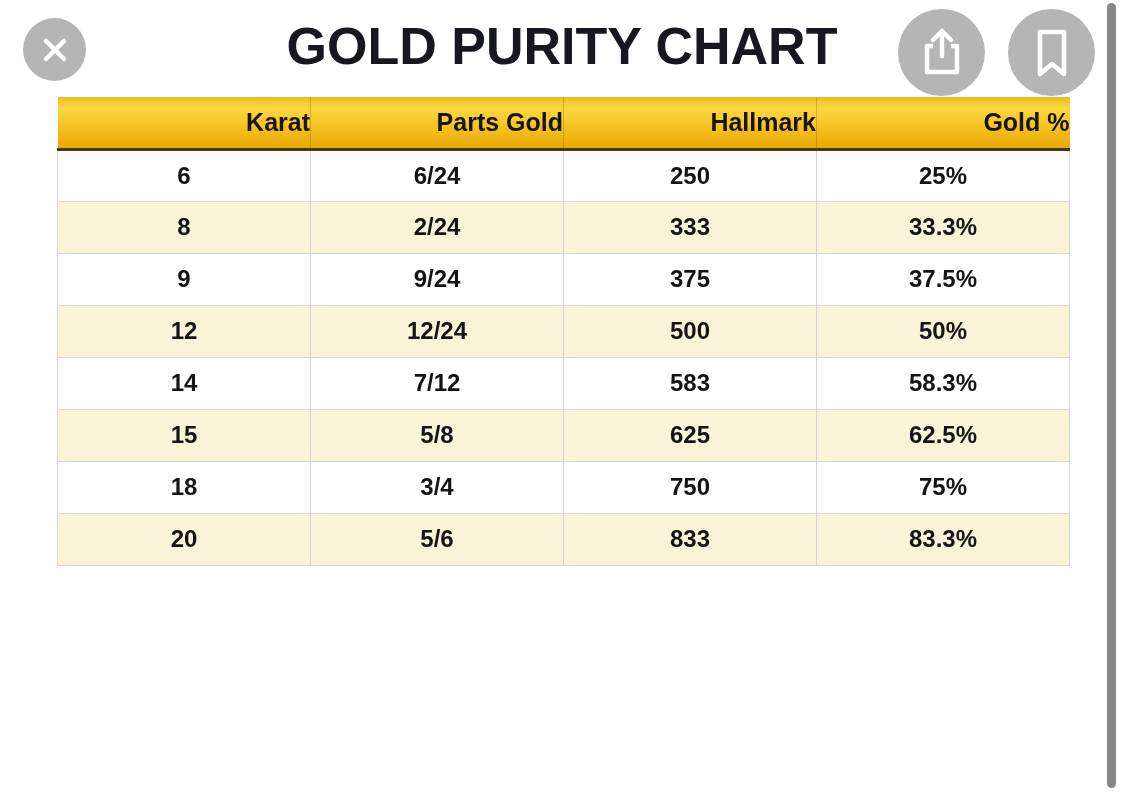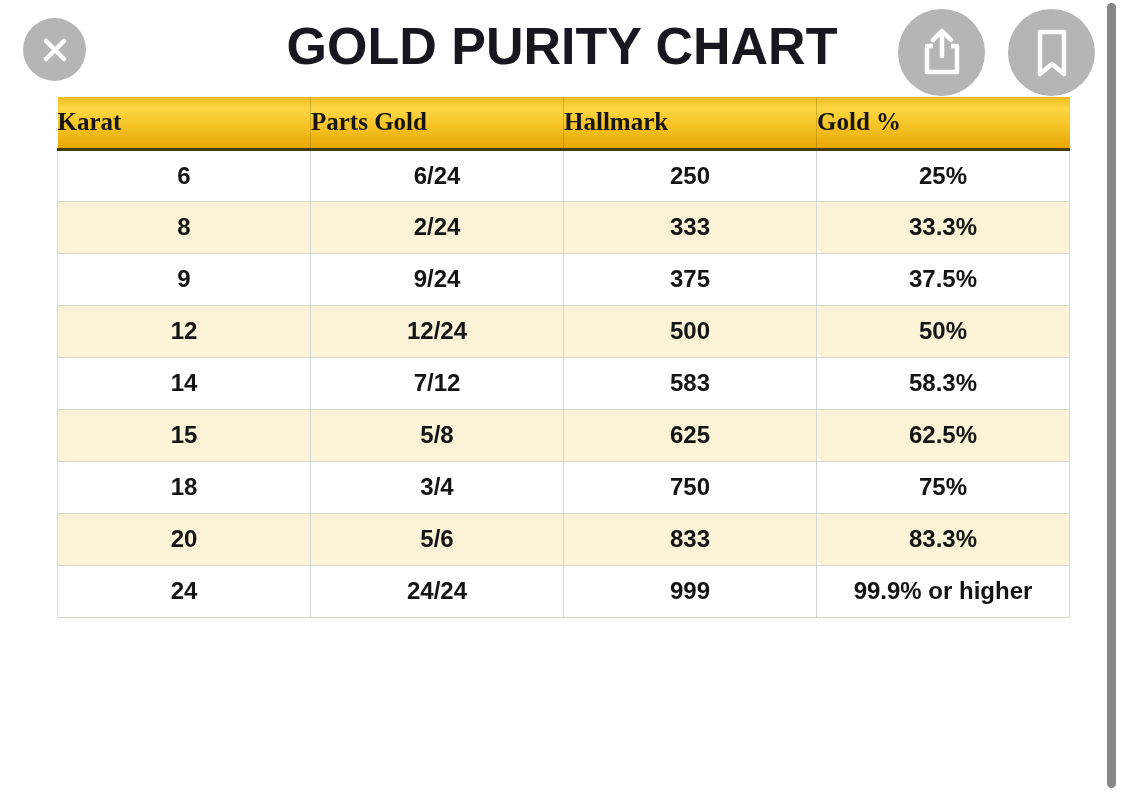--- a/index.html
+++ b/index.html
@@ -41,33 +41,33 @@
     position: absolute; left: 57px; top: 97px; width: 1012px;
     border-collapse: collapse; table-layout: fixed;
     font-family: "Liberation Sans", "DejaVu Sans", sans-serif;
   }
   .gold-table th {
     height: 52px; width: 253px;
     background: linear-gradient(180deg, #f0bc20 0%, #fcd743 22%, #f5c427 55%, #e9a705 100%);
     border-bottom: 3px solid #46390a;
     border-left: 1px solid rgba(90,70,0,0.25);
     font-size: 25px; font-weight: bold; color: #181510;
-    text-align: left; vertical-align: middle; font-family: Liberation Serif, serif;
+    text-align: right; vertical-align: middle;
   }
   .gold-table th:first-child { border-left: none; }
   .gold-table td {
     height: 52px; width: 253px;
     text-align: center; vertical-align: middle;
     font-size: 24px; font-weight: bold; color: #141414;
     border-left: 1px solid #d4d4d4;
     border-top: 1px solid #ddd7c9;
     background: #ffffff;
   }
   .gold-table td:first-child { border-left: 1px solid #d9d9d9; }
-  .gold-table td:last-child  { border-right: 1px solid #d9d9d9; border-radius: 6px; }
+  .gold-table td:last-child  { border-right: 1px solid #d9d9d9; }
   .gold-table tbody tr:first-child td { border-top: none; }
   .gold-table tbody tr:nth-child(even) td { background: #fbf3d8; }
   .gold-table tbody tr:last-child td { border-bottom: 1px solid #d9d5c8; }
 </style>
 </head>
 <body>
 
 <div class="viewer">
 
   <button class="round-btn close-btn">
@@ -150,24 +150,18 @@
           <td>3/4</td>
           <td>750</td>
           <td>75%</td>
         </tr>
         <tr>
           <td>20</td>
           <td>5/6</td>
           <td>833</td>
           <td>83.3%</td>
         </tr>
-        <tr>
-          <td>24</td>
-          <td>24/24</td>
-          <td>999</td>
-          <td>99.9% or higher</td>
-        </tr>
       </tbody>
   </table>
 
   <div class="scrollbar-thumb"></div>
 
 </div>
 
 </body></html>

